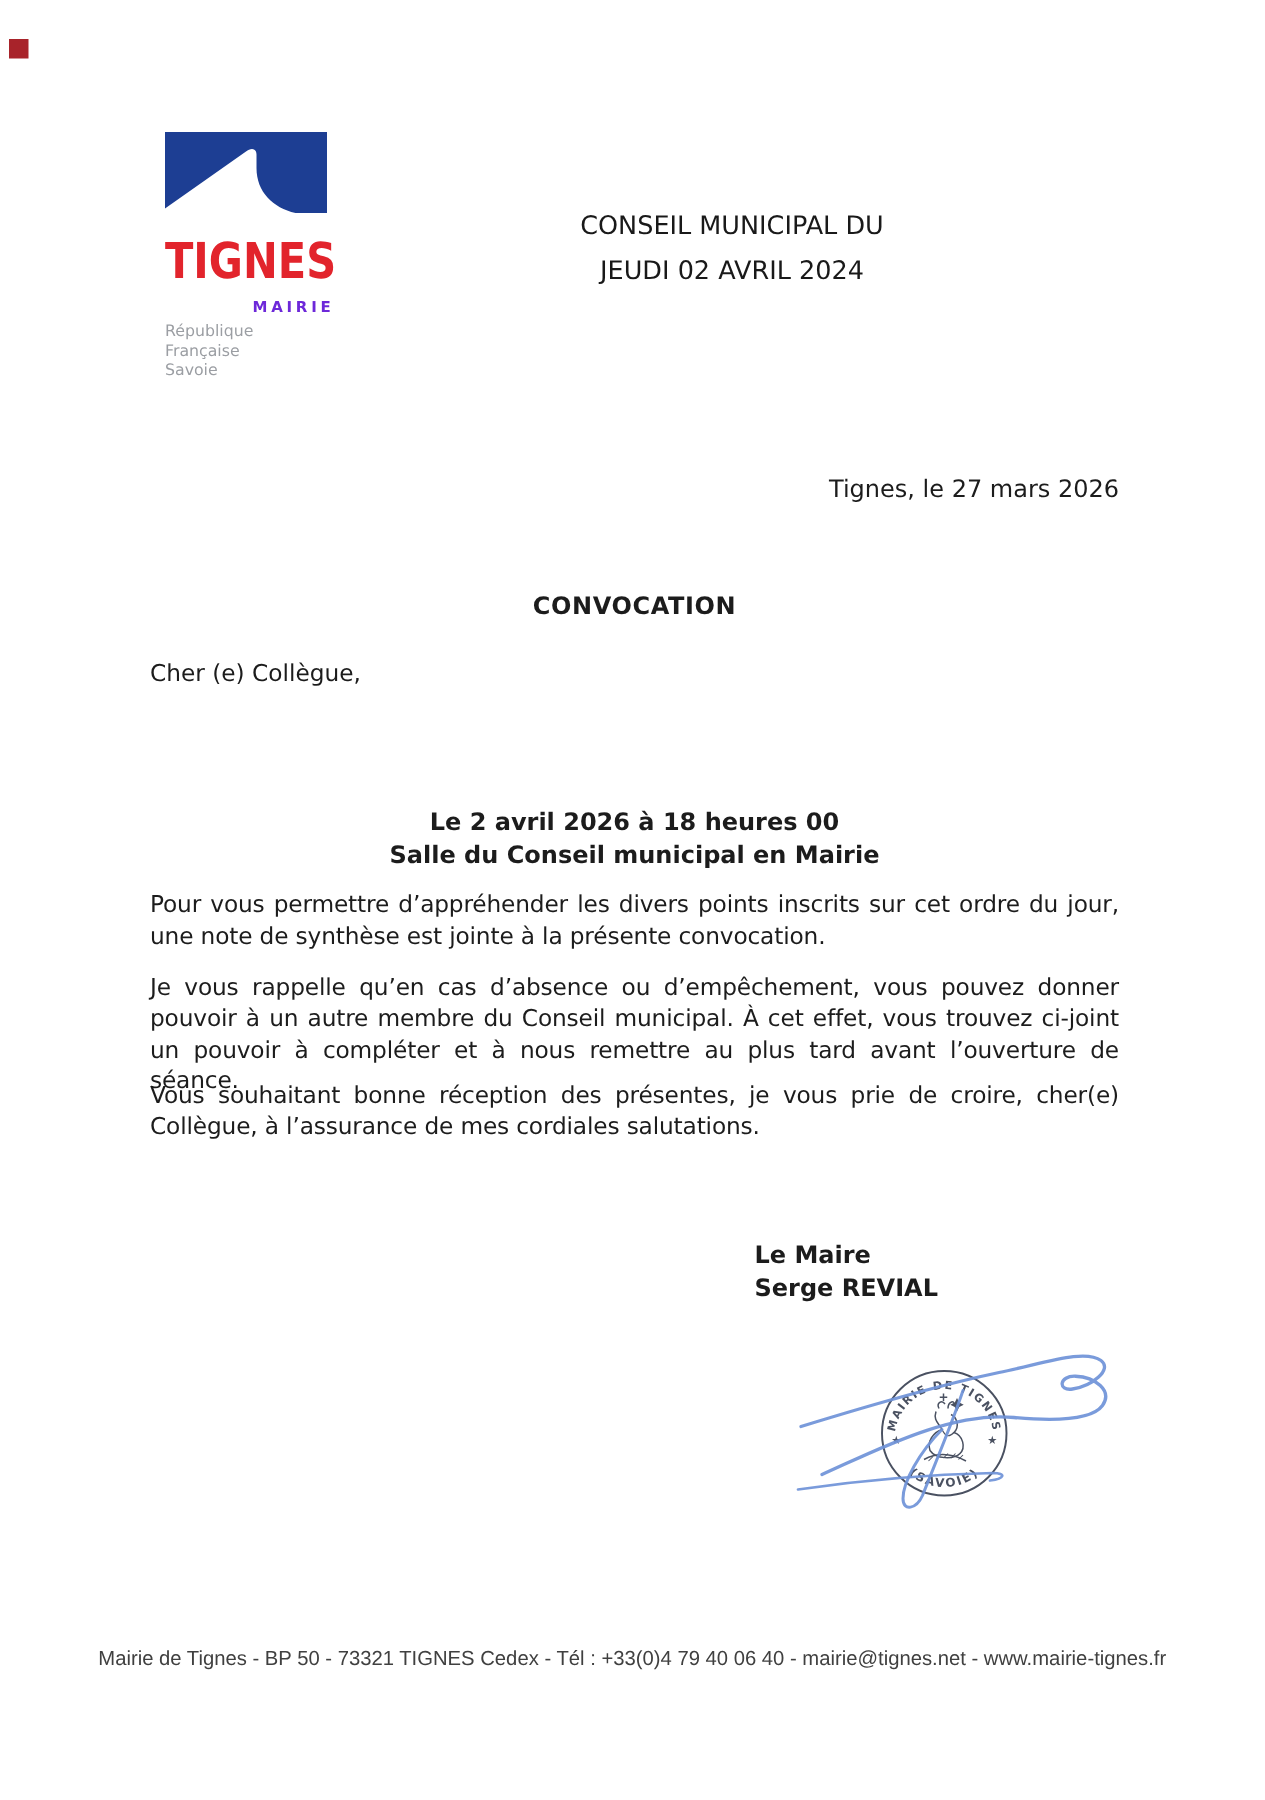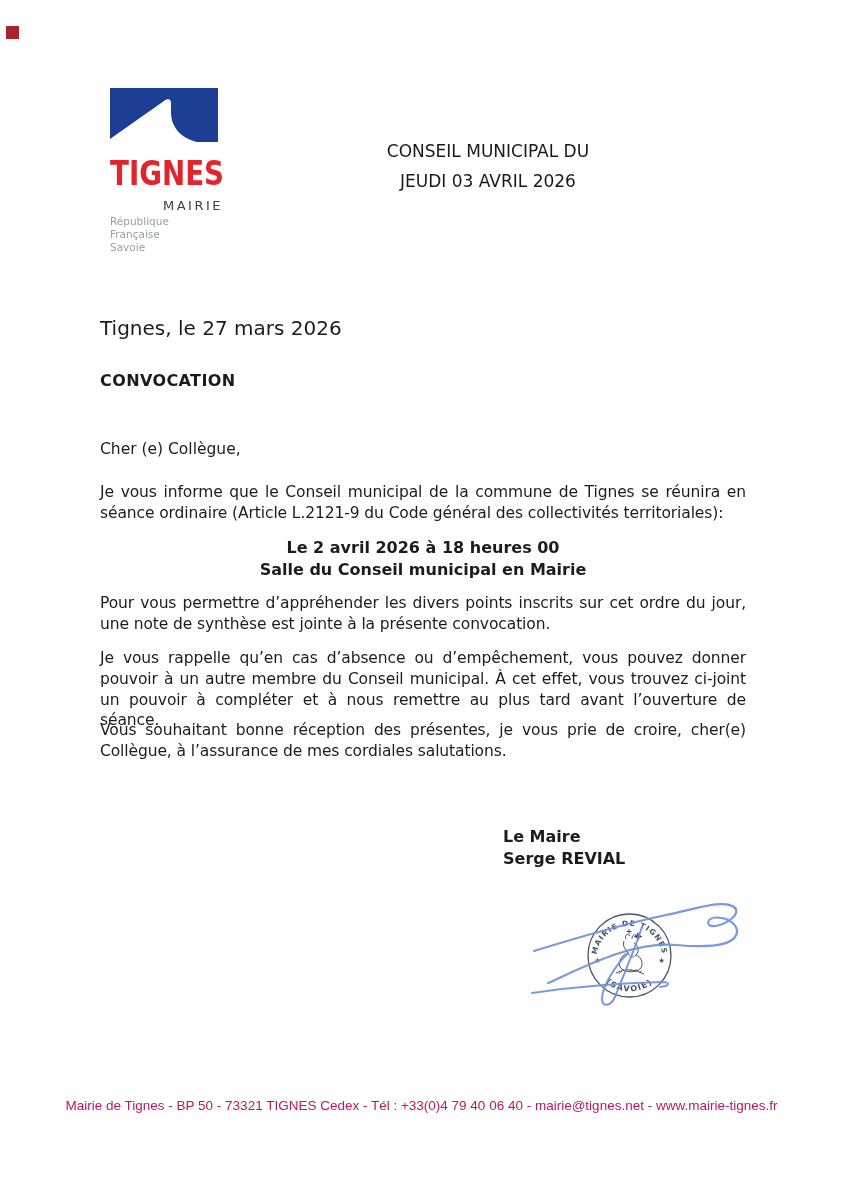--- a/index.html
+++ b/index.html
@@ -10,34 +10,34 @@
   .corner-mark{position:absolute;left:6px;top:26px;width:13px;height:13px;background:#a8232a;}
 
   
   .logo{position:absolute;left:110px;top:88px;width:110px;}
   .logo-shape{display:block;width:108px;height:54px;}
   .logo-brand{
     margin-top:14px;font-size:33px;font-weight:bold;color:#e2242c;
     white-space:nowrap;transform:scaleX(.84);transform-origin:0 50%;line-height:36px;
   }
   .logo-mairie{
-    margin-top:5px;text-align:right;font-size:13px;font-weight:normal;color:#404040;
+    margin-top:5px;text-align:right;font-size:10px;font-weight:bold;color:#6d28d9;
     letter-spacing:2.5px;margin-right:-3px;line-height:18px;
   }
   .logo-sub{text-align:left;font-size:10.5px;color:#9b9ea3;line-height:13px;}
 
   
   .doc-title{
     position:absolute;left:230px;top:136px;width:516px;text-align:center;
     font-size:17px;line-height:30px;color:#191919;
   }
 
-  .dateline{position:absolute;left:100px;top:316px;width:646px;text-align:left;font-size:20px;}
+  .dateline{position:absolute;left:100px;top:316px;width:646px;text-align:right;font-size:16px;}
   .heading{
-    position:absolute;left:100px;top:371px;width:646px;
+    position:absolute;left:100px;top:394px;width:646px;text-align:center;
     font-weight:bold;font-size:16px;letter-spacing:.4px;
   }
   .salutation{position:absolute;left:100px;top:440px;font-size:15.5px;}
 
   .para{
     position:absolute;left:100px;width:646px;margin:0;
     font-size:15.5px;line-height:20.8px;letter-spacing:-.1px;
     text-align:justify;color:#1c1c1c;
   }
   .p1{top:482px;}
@@ -56,21 +56,21 @@
   .stamp text{font-family:"DejaVu Sans",sans-serif;fill:#4a5161;}
   .arc-top{font-size:7.5px;letter-spacing:1.1px;font-weight:bold;}
   .arc-bot{font-size:8px;letter-spacing:1.4px;font-weight:bold;}
   .stamp-star{font-size:7.5px;}
 
   .signature{position:absolute;left:518px;top:891px;width:240px;height:125px;}
   .signature path{fill:none;stroke:#6f93d8;stroke-linecap:round;opacity:.92;}
 
   .footer{
     position:absolute;left:0;top:1098px;width:843px;text-align:center;
-    font-size:13.5px;color:#be185d;font-family:"Liberation Sans",sans-serif;
+    font-size:13.5px;color:#404040;font-family:"Liberation Sans",sans-serif;
   }
 </style>
 </head>
 <body>
 
 <div class="page">
 
   <div class="corner-mark"></div>
 
   <div class="logo">
@@ -79,30 +79,29 @@
       <path d="M0,54 L0,51 L54,13 C57,10.5 61,10.5 61,15 L61,24 C61,40 72,50.5 87,54 Z" fill="#ffffff"></path>
     </svg>
     <div class="logo-brand">TIGNES</div>
     <div class="logo-mairie">MAIRIE</div>
     <div class="logo-sub">République Française</div>
     <div class="logo-sub">Savoie</div>
   </div>
 
   <div class="doc-title">
     <div>CONSEIL MUNICIPAL DU</div>
-    <div>JEUDI 03 AVRIL 2026</div>
+    <div>JEUDI 02 AVRIL 2024</div>
   </div>
 
   <div class="dateline">Tignes, le 27 mars 2026</div>
 
   <div class="heading">CONVOCATION</div>
 
   <div class="salutation">Cher (e) Collègue,</div>
 
-  <p class="para p1">Je vous informe que le Conseil municipal de la commune de Tignes se réunira en séance ordinaire (Article L.2121-9 du Code général des collectivités territoriales):</p>
 
   <div class="meeting">
     <div>Le 2 avril 2026 à 18 heures 00</div>
     <div>Salle du Conseil municipal en Mairie</div>
   </div>
 
   <p class="para p2">Pour vous permettre d’appréhender les divers points inscrits sur cet ordre du jour, une note de synthèse est jointe à la présente convocation.</p>
   <p class="para p3">Je vous rappelle qu’en cas d’absence ou d’empêchement, vous pouvez donner pouvoir à un autre membre du Conseil municipal. À cet effet, vous trouvez ci-joint un pouvoir à compléter et à nous remettre au plus tard avant l’ouverture de séance.</p>
   <p class="para p4">Vous souhaitant bonne réception des présentes, je vous prie de croire, cher(e) Collègue, à l’assurance de mes cordiales salutations.</p>
 

